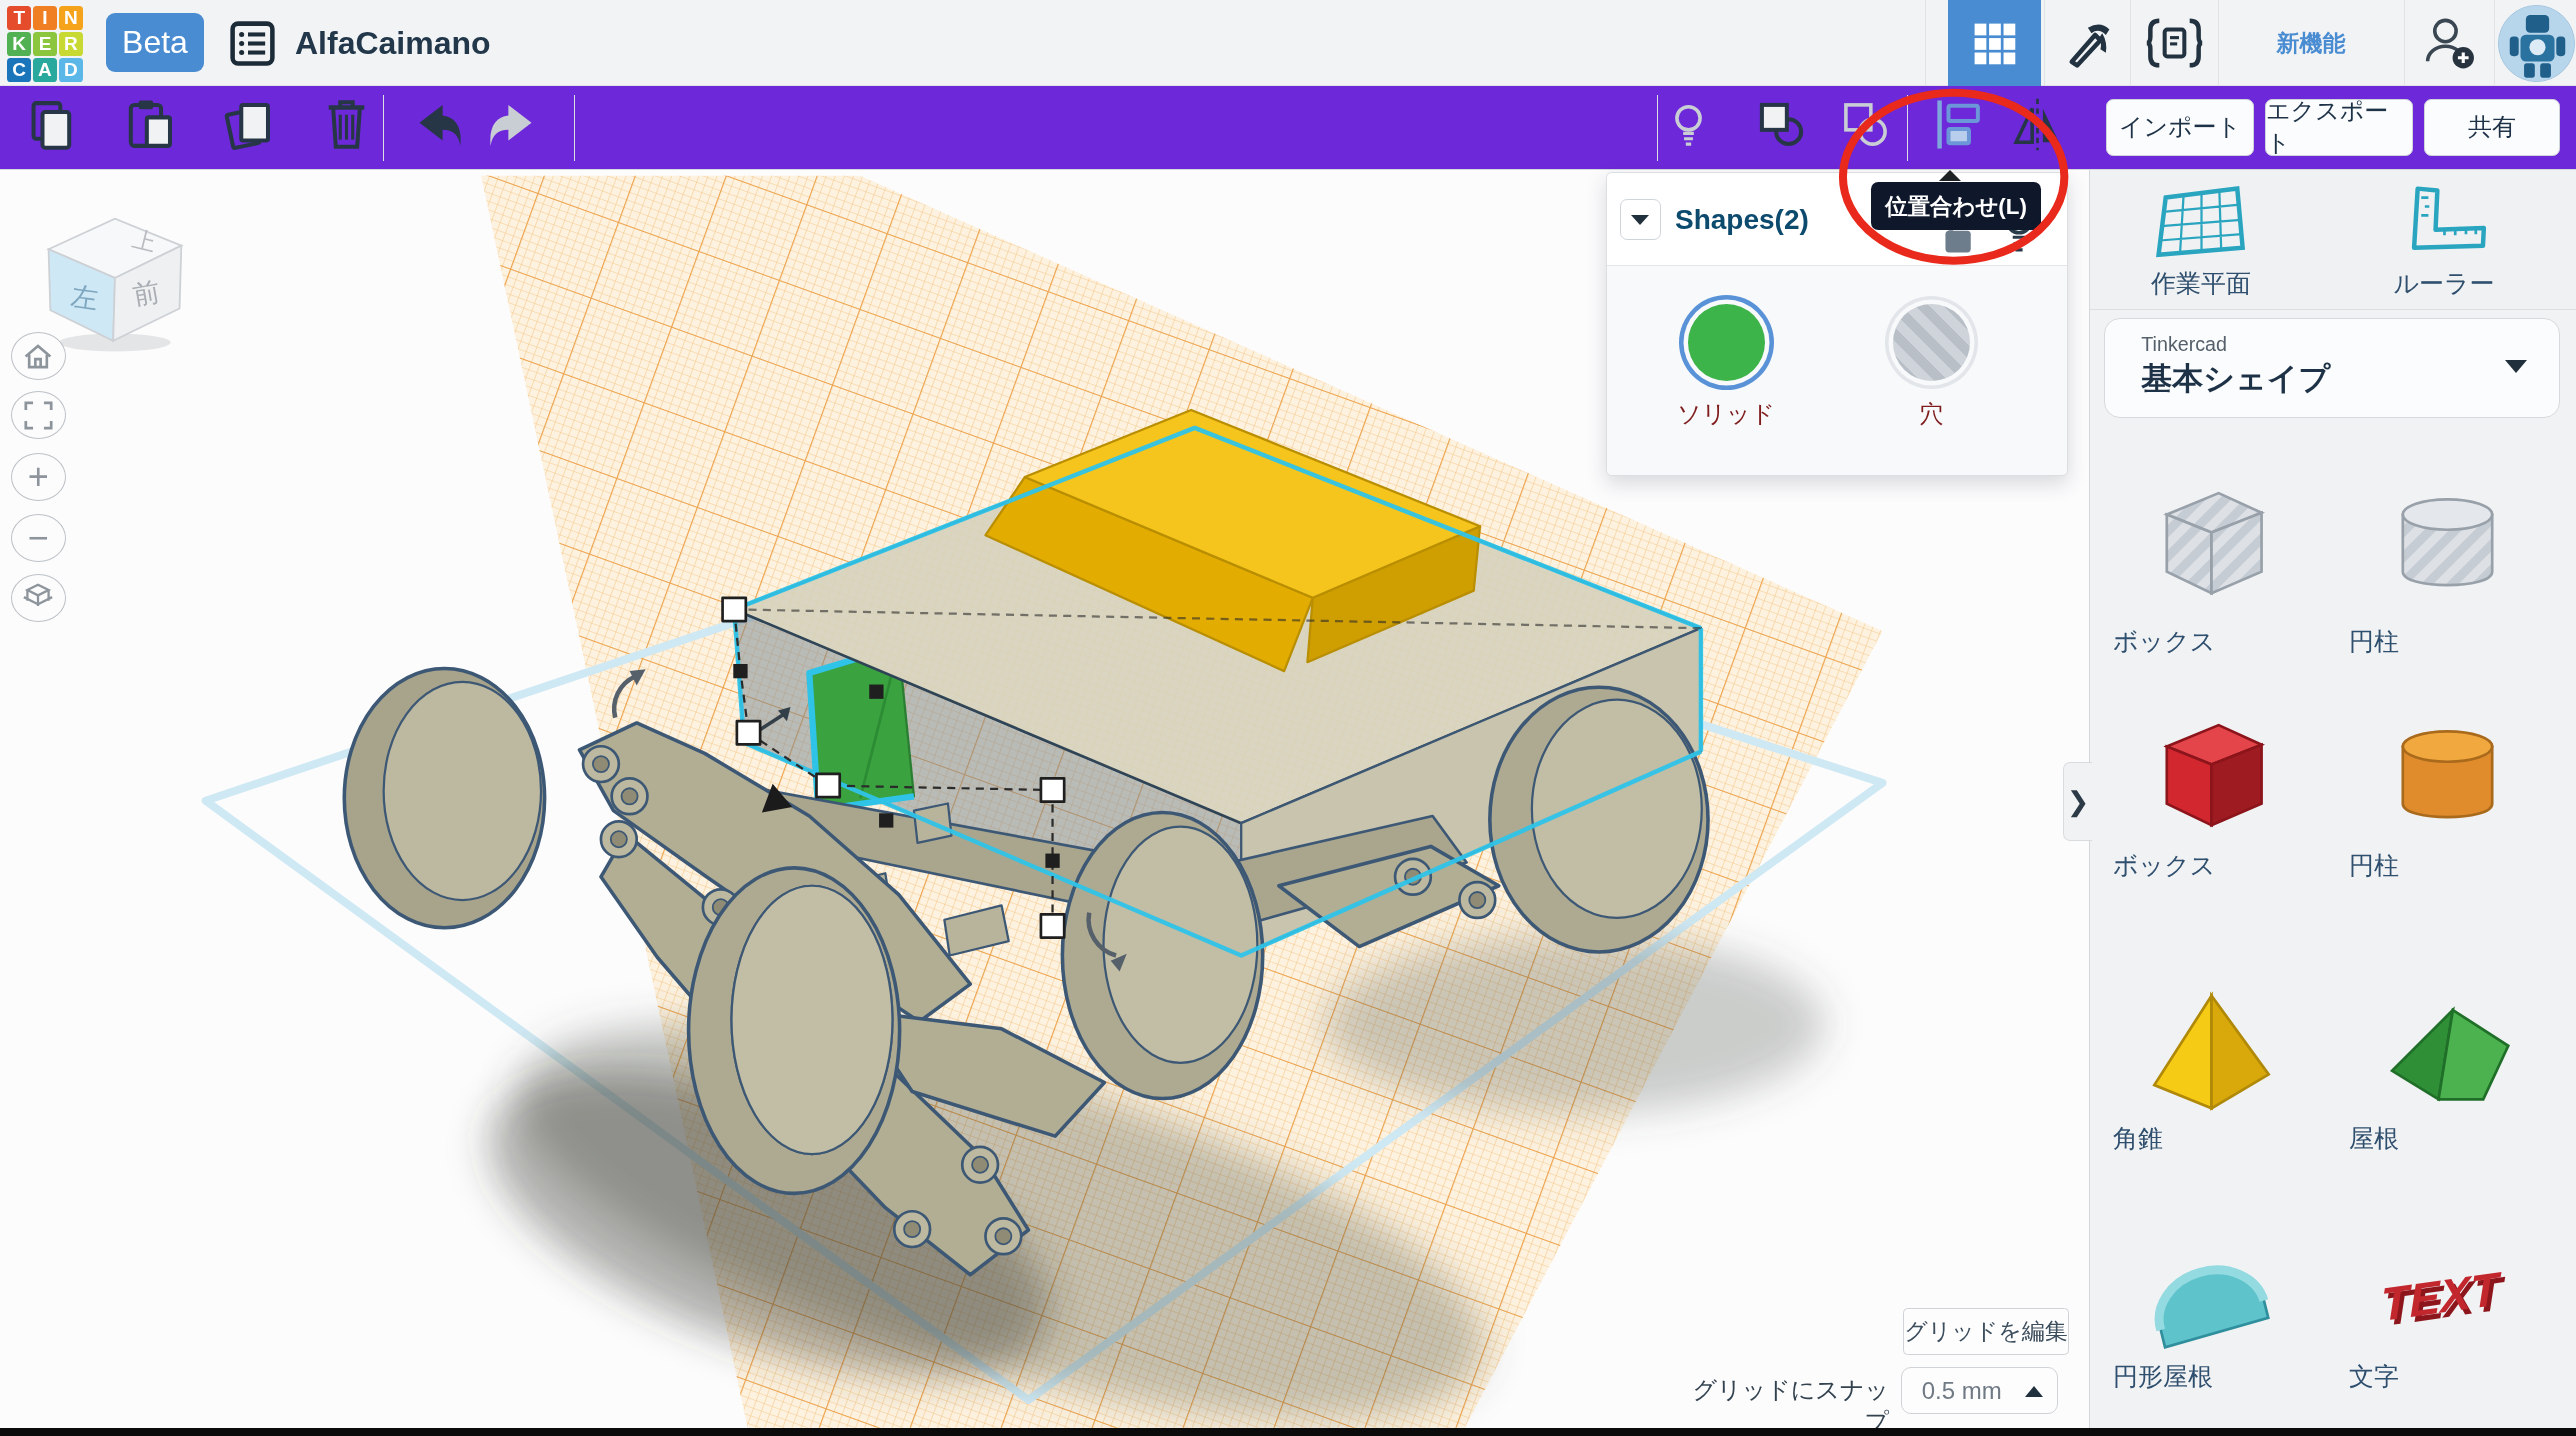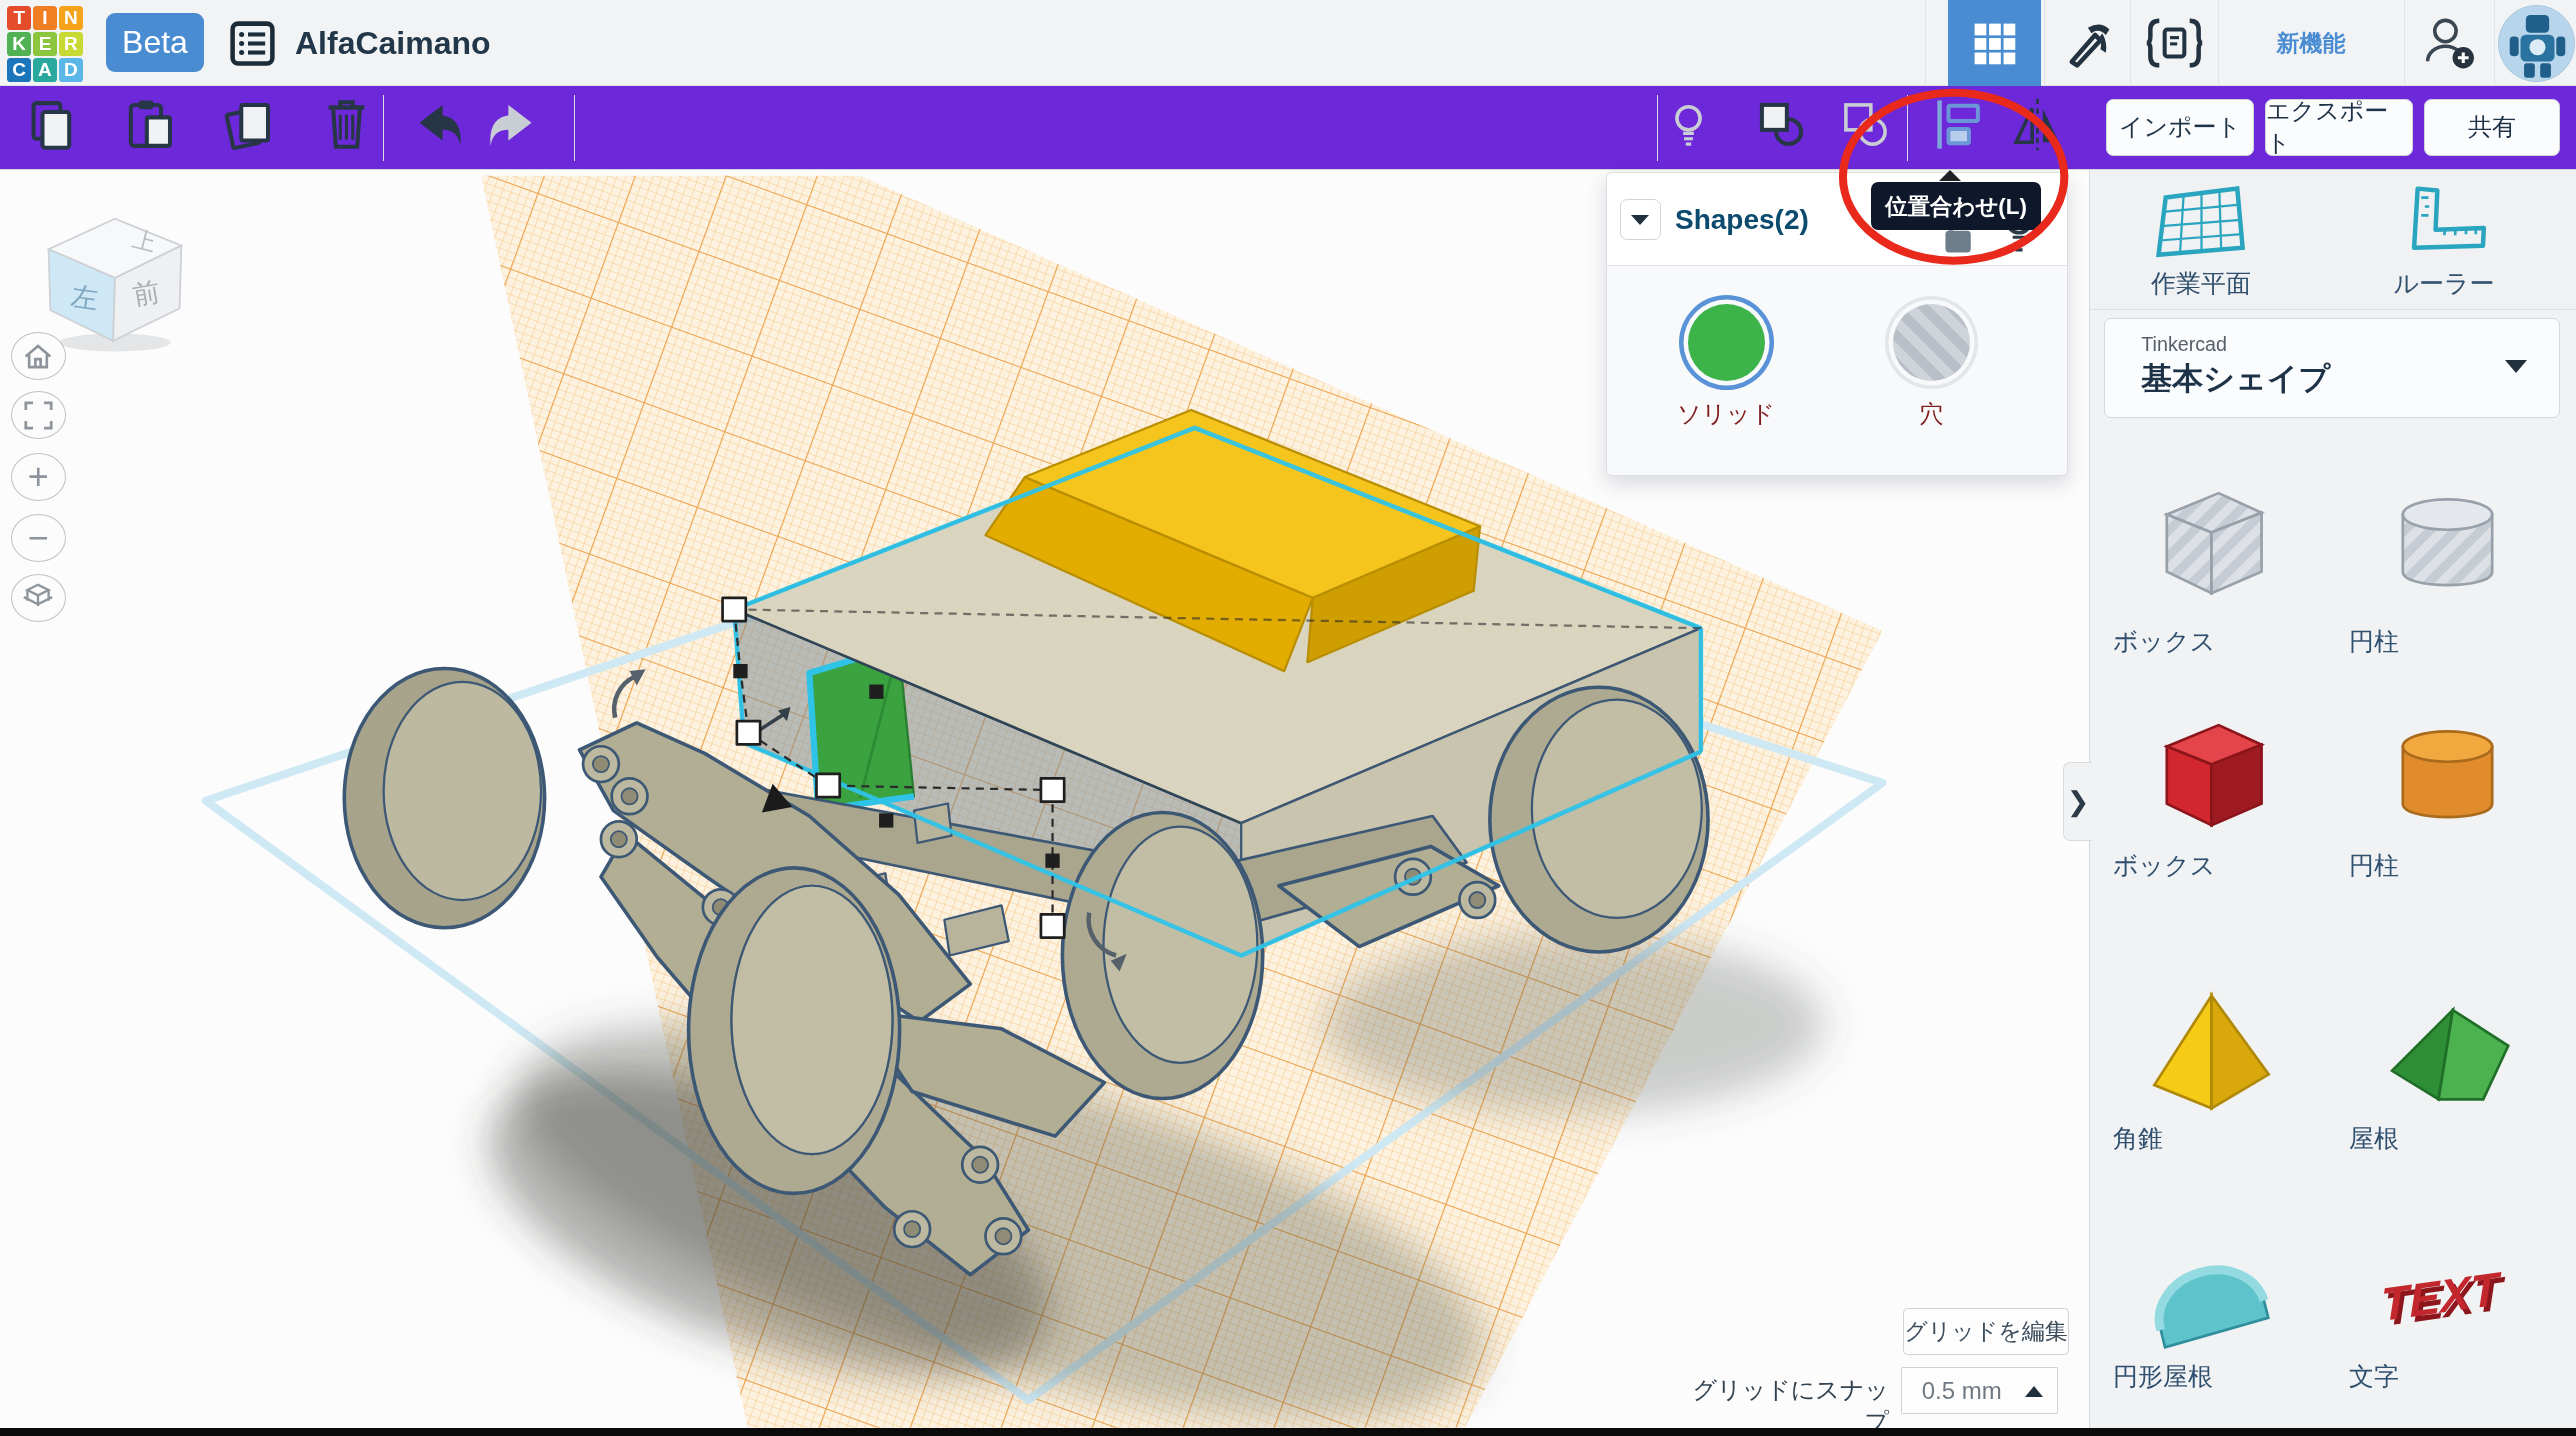--- a/index.html
+++ b/index.html
@@ -19,41 +19,41 @@
   .avatar{left:2498px;top:4.5px;width:77px;height:77px;border-radius:50%;background:#bfd9ec;overflow:hidden;border:0.9px solid #9fc2dd;}
   
   .toolbar{left:0;top:86px;width:2576px;height:84px;background:#6d28d9;border-bottom:1.8px solid #d6d9dc;z-index:10;}
   .tdiv{top:9px;width:0.9px;height:66px;background:#dcdfe2;}
   .tbtn{top:12.5px;height:57px;background:#fbfcfd;border:1.8px solid #cfd4d9;border-radius:7.2px;color:#1e3247;font-size:24px;display:flex;align-items:center;justify-content:center;}
   .icon64{width:57px;height:57px;}
   
   .sidebar{left:2089px;top:86px;width:487px;height:1351px;background:#f1f2f4;border-left:1.8px solid #d5d8db;z-index:5;}
   .toolsrow{left:0;top:84px;width:487px;height:140px;border-bottom:1.8px solid #dcdee1;background:#f0f1f3;}
   .toollabel{font-size:25px;color:#2f4f6e;text-align:center;}
-  .libbox{left:14.3px;top:232px;width:456px;height:100px;background:#fbfcfd;border:1.8px solid #d6d9dd;border-radius:7px;}
+  .libbox{left:14.3px;top:232px;width:456px;height:100px;background:#fbfcfd;border:1.8px solid #d6d9dd;border-radius:16px;}
   .libbrand{left:36px;top:14.3px;font-size:19.7px;color:#55606b;}
   .libname{left:36px;top:39px;font-size:31px;font-weight:bold;color:#1e3247;}
   .caretdown{width:0;height:0;border-left:11.6px solid transparent;border-right:11.6px solid transparent;border-top:13.4px solid #20303c;}
   .caretup{width:0;height:0;border-left:9.8px solid transparent;border-right:9.8px solid transparent;border-bottom:11.6px solid #20303c;}
   .tilelabel{font-size:25px;color:#2f4f6e;width:197px;}
   
   .panel{left:1606px;top:172px;width:462px;height:304px;background:#f8f9fb;border:0.9px solid #dcdfe2;border-radius:5.4px;box-shadow:0 7.2px 19.7px rgba(30,40,50,.16);z-index:20;}
   .panelhead{left:0;top:0;width:100%;height:93px;background:#ffffff;border-bottom:0.9px solid #e3e5e8;border-radius:5.4px 5.4px 0 0;}
   .ptitle{left:68px;top:0;height:93px;display:flex;align-items:center;font-size:28px;font-weight:bold;color:#0c4a6e;}
   .pchev{left:12.5px;top:26px;width:41px;height:41px;background:#fff;border:1.8px solid #cfd4d9;border-radius:7.2px;display:flex;align-items:center;justify-content:center;}
   .swatch{width:77px;height:77px;border-radius:50%;}
   .swlabel{font-size:24px;color:#7f1d1d;text-align:center;width:179px;}
   
   .tooltip{left:1871px;top:182px;height:48px;background:#0f172a;border-radius:7.2px;color:#fff;font-size:22.4px;font-weight:bold;display:flex;align-items:center;padding:0 14.3px;white-space:nowrap;z-index:30;}
   .tooltip:before{content:"";position:absolute;top:-11.6px;left:68px;border:11.6px solid transparent;border-bottom-color:#1e2225;border-top:none;}
   
   .navbtn{left:10.7px;width:55px;height:48px;border:1.8px solid #bdc2c7;border-radius:50%;background:rgba(252,252,253,.92);display:flex;align-items:center;justify-content:center;color:#8d949b;z-index:6;}
   .gridbtn{left:1903px;top:1308px;width:166px;height:47px;font-size:23px;color:#3c4d5c;background:#fdfdfe;border:1.8px solid #cfd3d7;border-radius:4.5px;display:flex;align-items:center;justify-content:center;z-index:6;}
   .snaplabel{left:1671px;top:1374px;width:218px;text-align:right;font-size:24px;color:#33424f;z-index:6;}
-  .snapdd{left:1901px;top:1367px;width:157px;height:47px;background:#fdfdfe;border:1.8px solid #cfd3d7;border-radius:1px;display:flex;align-items:center;font-size:24px;color:#707a84;padding-left:19.7px;z-index:6;}
+  .snapdd{left:1901px;top:1367px;width:157px;height:47px;background:#fdfdfe;border:1.8px solid #cfd3d7;border-radius:10px;display:flex;align-items:center;font-size:24px;color:#707a84;padding-left:19.7px;z-index:6;}
   .collapsetab{left:2063px;top:762px;width:29px;height:79px;background:#f1f2f4;border:1.8px solid #d9dcdf;border-right:none;border-radius:7.2px 0 0 7.2px;display:flex;align-items:center;justify-content:center;font-size:27px;color:#2b3a46;z-index:7;}
   .blackbar{left:0;top:1428px;width:2576px;height:9px;background:#0b0b0c;z-index:50;}
 </style>
 </head>
 <body>
 
 <div class="screen">
 
   <svg class="abs" style="left:0;top:170px;z-index:1" width="2089" height="1258" viewBox="0 0 2336 1406">
     <defs>

